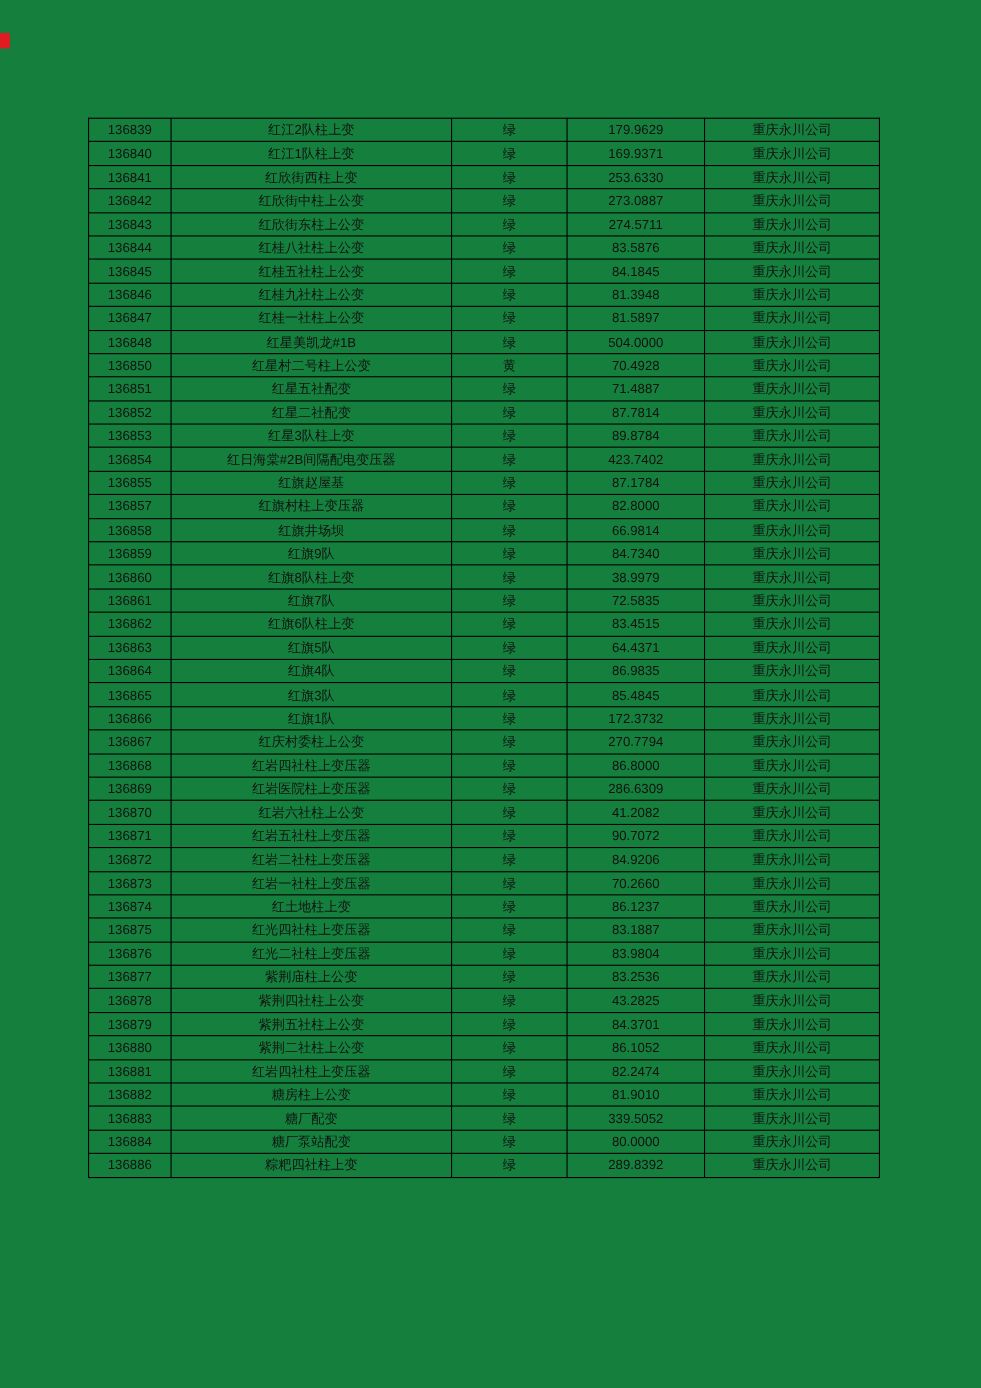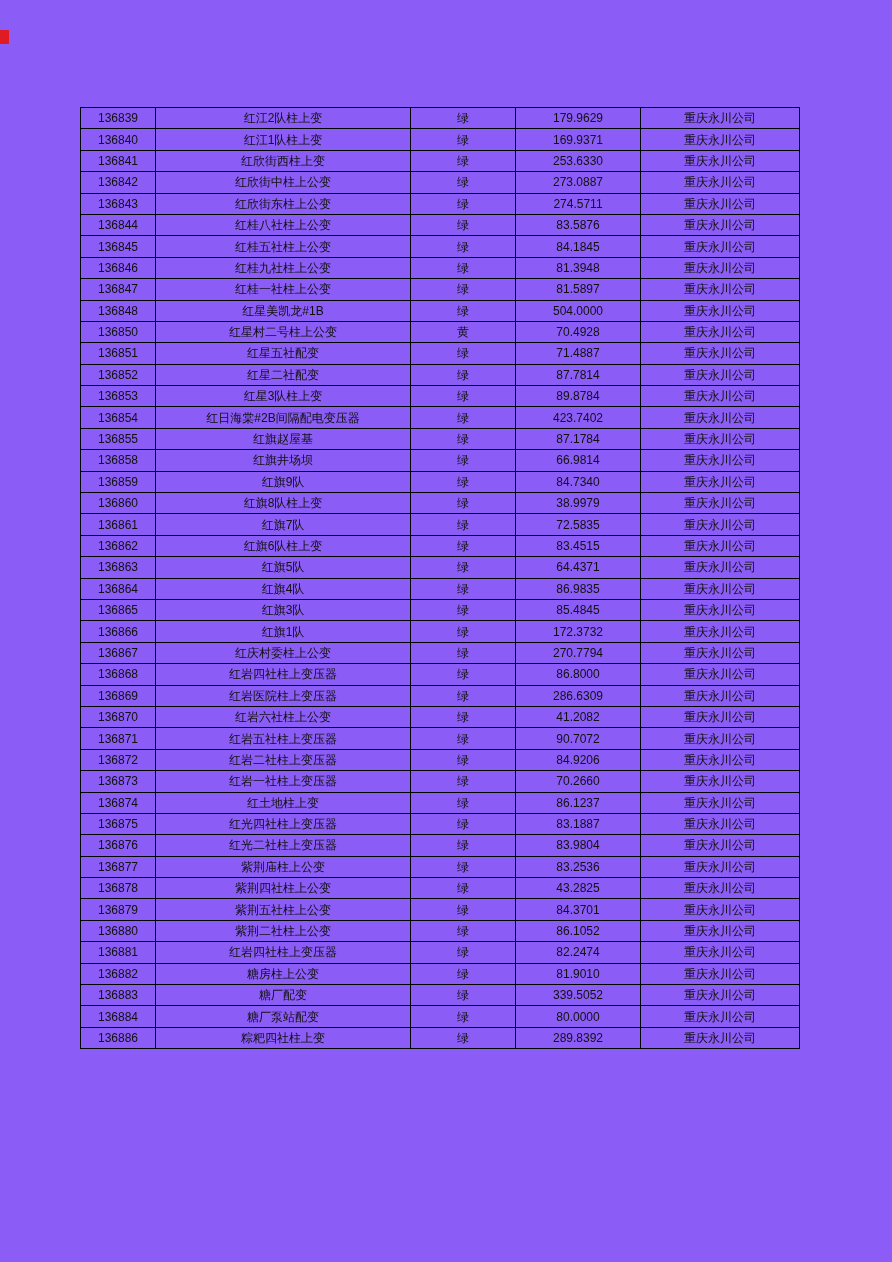--- a/index.html
+++ b/index.html
@@ -5,21 +5,21 @@
   html, body {
     margin: 0;
     padding: 0;
     background: #fafafa;
     font-family: "Liberation Sans", "DejaVu Sans", sans-serif;
   }
   .canvas {
     position: relative;
     width: 892px;
     height: 1262px;
-    background: #8b5cf6;
+    background: #15803d;
     overflow: hidden;
   }
   .red-mark {
     position: absolute;
     left: 0;
     top: 30px;
     width: 9px;
     height: 14px;
     background: #e01b22;
   }
@@ -170,20 +170,27 @@
           <td>重庆永川公司</td>
         </tr>
         <tr>
           <td>136855</td>
           <td>红旗赵屋基</td>
           <td>绿</td>
           <td>87.1784</td>
           <td>重庆永川公司</td>
         </tr>
         <tr>
+          <td>136857</td>
+          <td>红旗村柱上变压器</td>
+          <td>绿</td>
+          <td>82.8000</td>
+          <td>重庆永川公司</td>
+        </tr>
+        <tr>
           <td>136858</td>
           <td>红旗井场坝</td>
           <td>绿</td>
           <td>66.9814</td>
           <td>重庆永川公司</td>
         </tr>
         <tr>
           <td>136859</td>
           <td>红旗9队</td>
           <td>绿</td>

